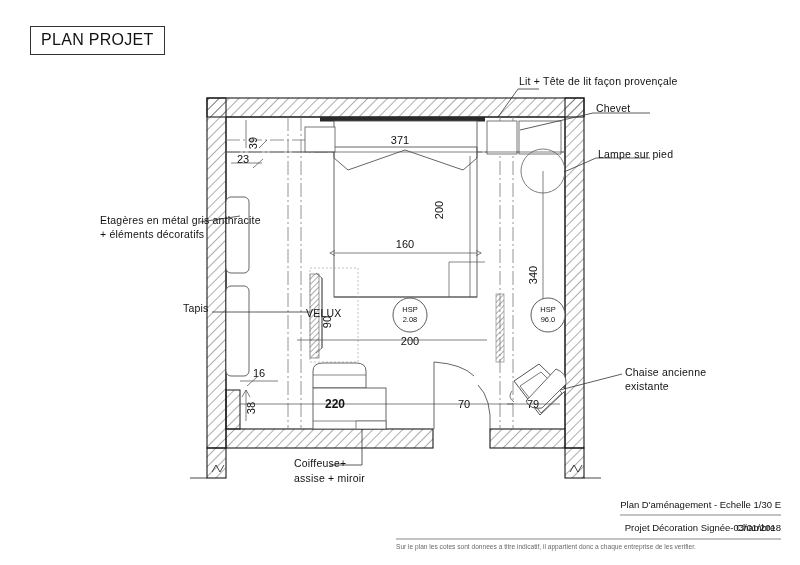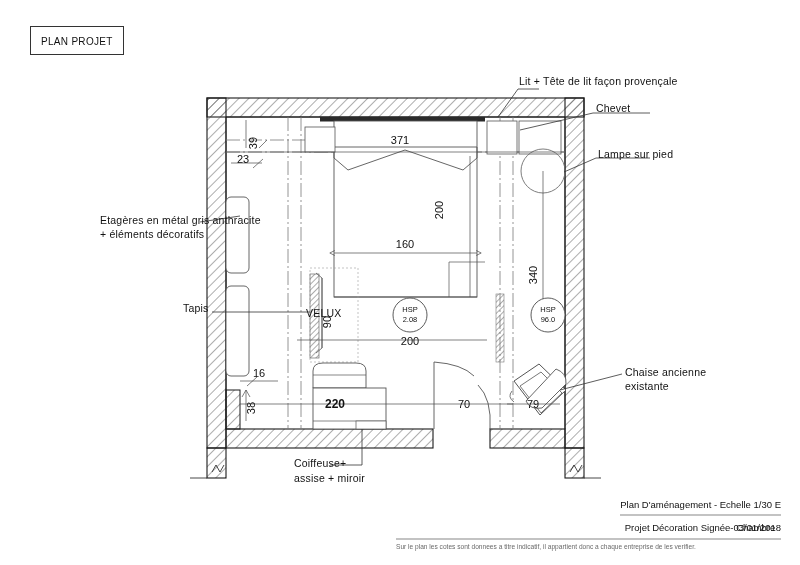--- a/index.html
+++ b/index.html
@@ -259,16 +259,16 @@
       <line x1="620" y1="515" x2="781" y2="515" stroke="#555555" stroke-width="0.7"></line>
       <text class="footer-txt" x="700" y="531" text-anchor="middle">Projet Décoration Signée- Chambre</text>
       <text class="footer-txt" x="781" y="531" text-anchor="end">03/01/2018</text>
       <line x1="396" y1="539" x2="781" y2="539" stroke="#555555" stroke-width="0.7"></line>
       <text class="tiny" x="396" y="549">Sur le plan les cotes sont donnees a titre indicatif, il appartient donc a chaque entreprise de les verifier.</text>
     </g>
   </svg>
 
   <div style="position:absolute; left:30px; top:26px; border:1px solid #333333;
               padding:4px 10px 5px 10px; background:#ffffff;">
-    <span class="ttl" style="font-size:10px; letter-spacing:.3px;">PLAN PROJET</span>
+    <span class="ttl" style="font-size:16px; letter-spacing:.3px;">PLAN PROJET</span>
   </div>
 
 </div>
 
 </body></html>

